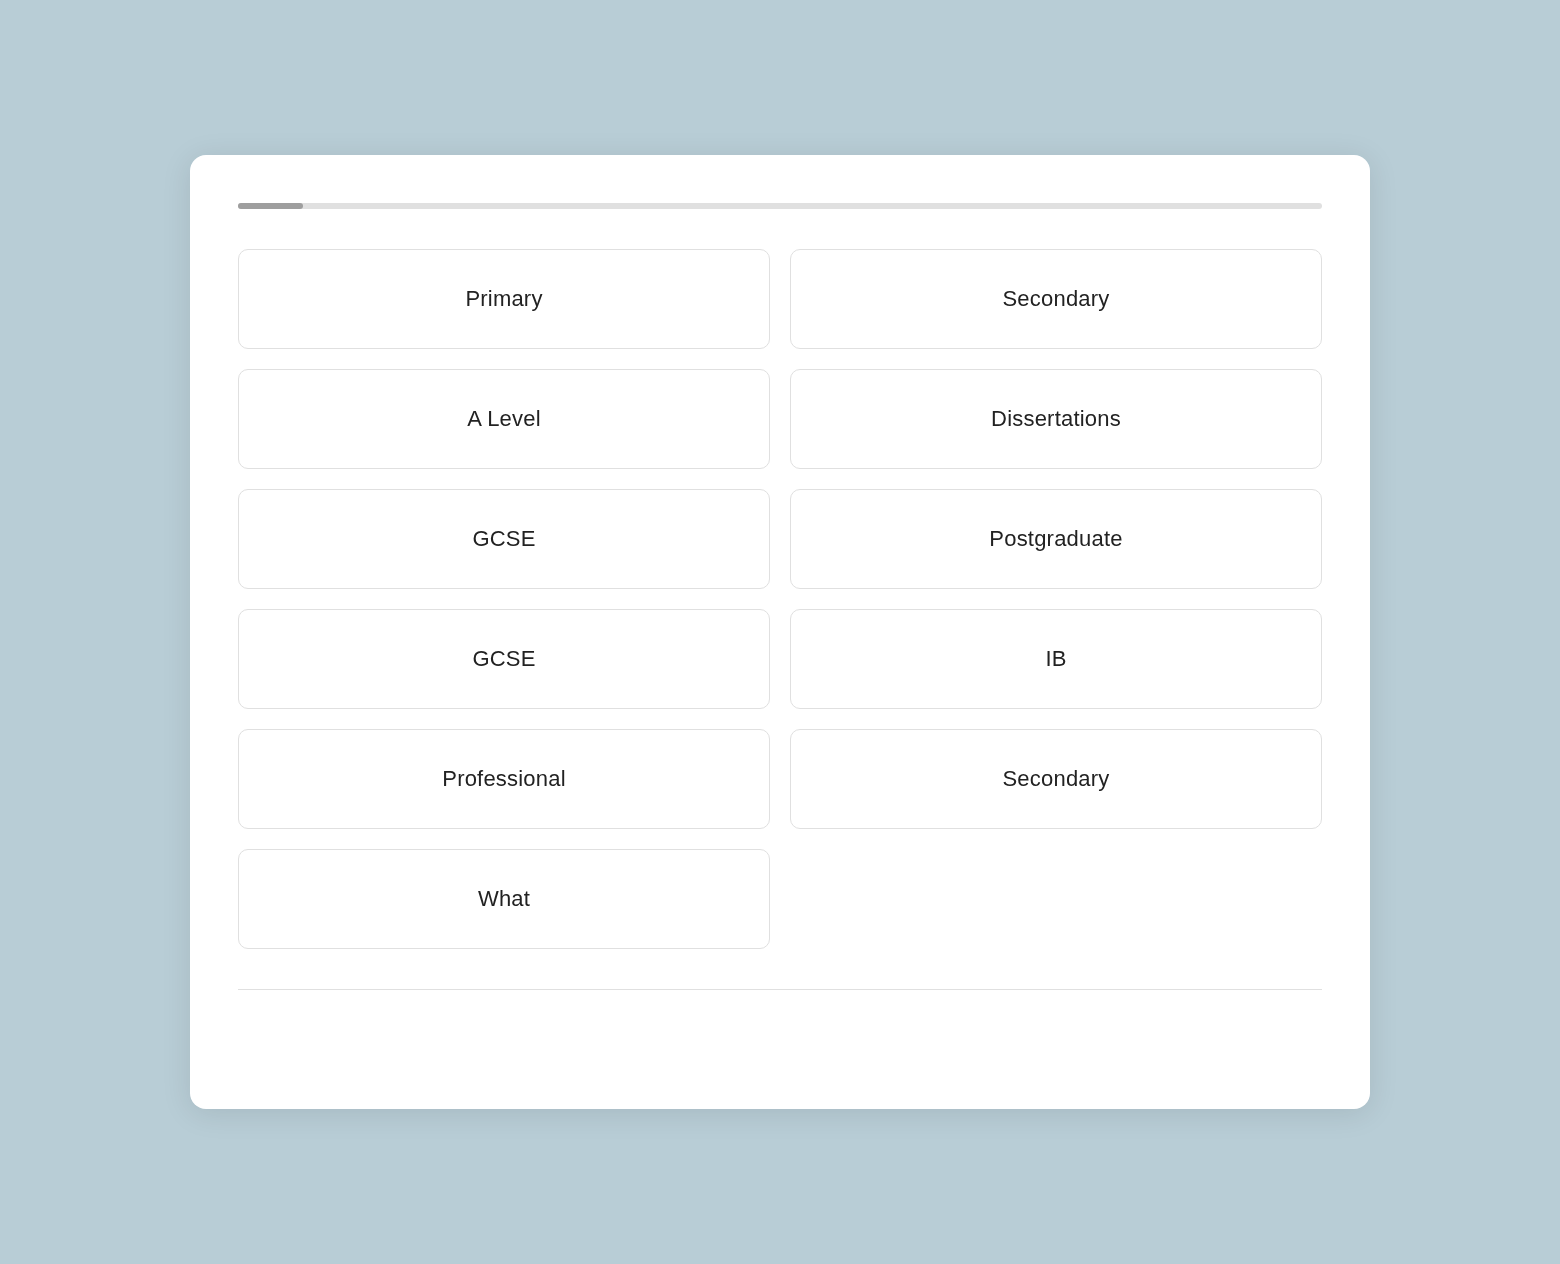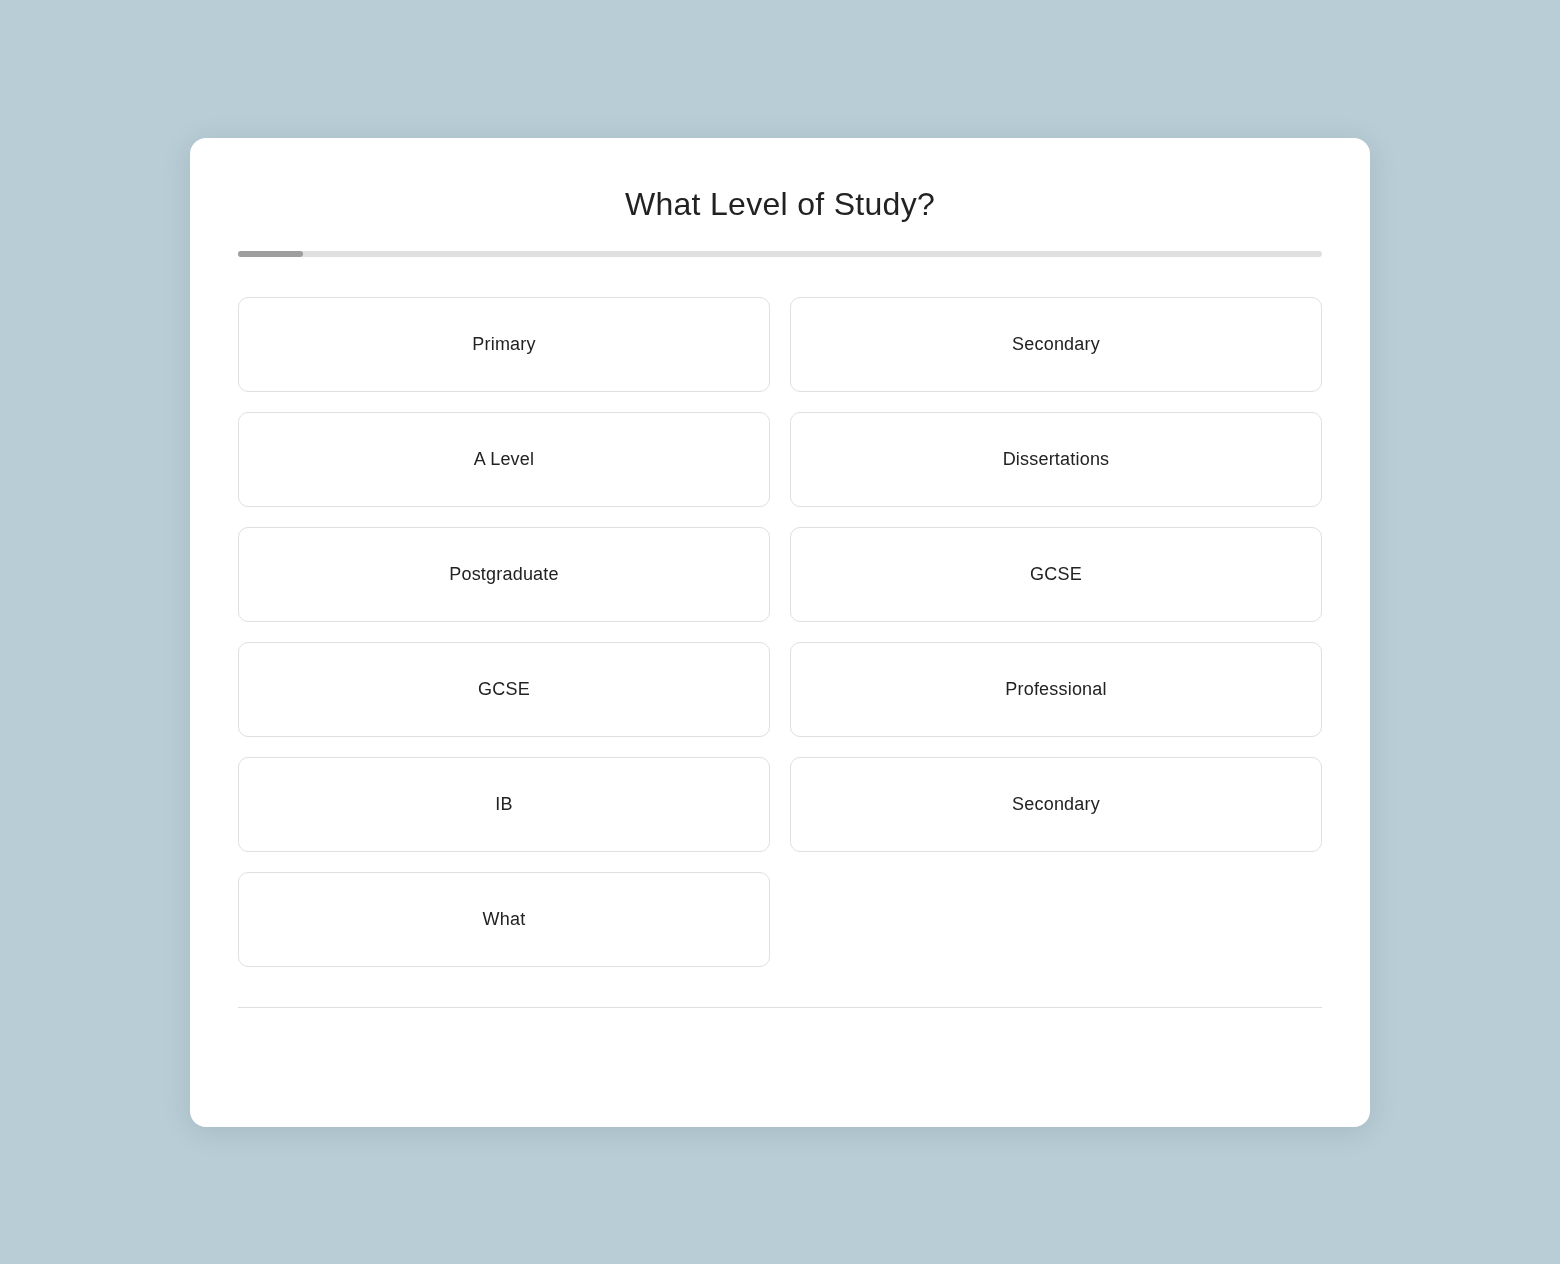--- a/index.html
+++ b/index.html
@@ -54,53 +54,52 @@
       display: grid;
       grid-template-columns: 1fr 1fr;
       gap: 20px;
     }
 
     .option-button {
       background: #ffffff;
       border: 1.5px solid #e0e0e0;
       border-radius: 10px;
       padding: 36px 24px;
-      font-size: 18px;
+      font-size: 22px;
       font-weight: 400;
       color: #222222;
       cursor: pointer;
       text-align: center;
       transition: background 0.15s, border-color 0.15s;
       letter-spacing: 0.2px;
     }
 
     .bottom-bar {
       margin-top: 40px;
       border-top: 1px solid #e0e0e0;
       height: 60px;
     }
   </style>
 </head>
 <body>
 
 <div class="modal">
-  <h1 class="modal-title">What Level of Study?</h1>
 
   <div class="progress-bar-container">
     <div class="progress-bar-fill"></div>
   </div>
 
   <div class="options-grid">
     <button class="option-button">Primary</button>
     <button class="option-button">Secondary</button>
     <button class="option-button">A Level</button>
     <button class="option-button">Dissertations</button>
+    <button class="option-button">GCSE</button>
     <button class="option-button">Postgraduate</button>
     <button class="option-button">GCSE</button>
-    <button class="option-button">GCSE</button>
+    <button class="option-button">IB</button>
     <button class="option-button">Professional</button>
-    <button class="option-button">IB</button>
     <button class="option-button">Secondary</button>
     <button class="option-button">What</button>
   </div>
 
   <div class="bottom-bar"></div>
 </div>
 
 </body></html>

